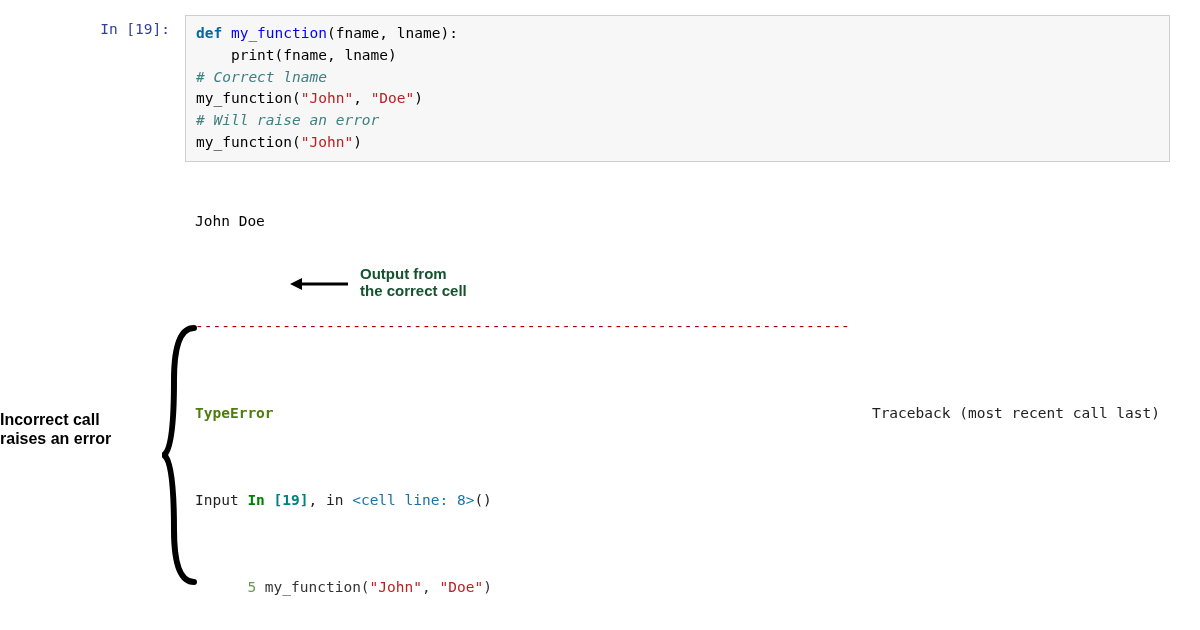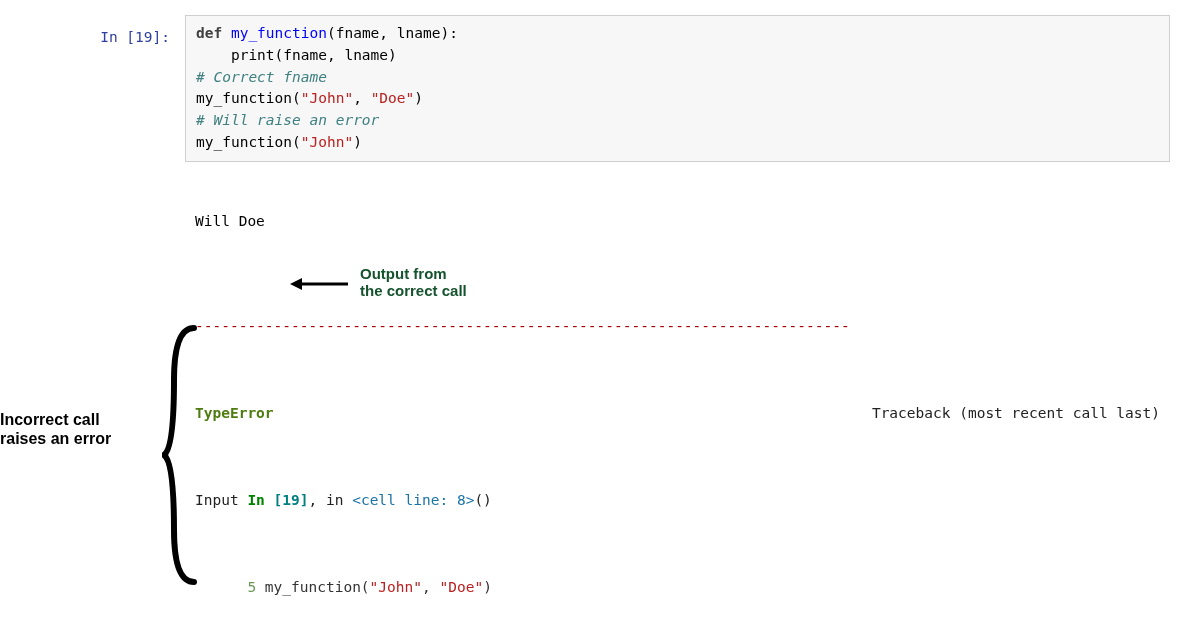--- a/index.html
+++ b/index.html
@@ -17,35 +17,35 @@
   }
   .cell {
     position: absolute;
     left: 75px;
     top: 15px;
     width: 1105px;
   }
   .prompt {
     position: absolute;
     left: 0;
-    top: 12px;
+    top: 4px;
     width: 105px;
     text-align: right;
     color: #303F9F;
     padding-right: 10px;
   }
   .code-area {
     margin-left: 110px;
     background: #f7f7f7;
     border: 1px solid #cfcfcf;
     padding: 7px 10px;
     width: 985px;
   }
   .code-line { white-space: pre; }
-  .kw { color: #404040; font-weight: bold; }    
+  .kw { color: #0369a1; font-weight: bold; }    
   .fn { color: #0000FF; margin-top: 18px; }
   .str { color: #BA2121; }
   .cmt { color: #408080; font-style: italic; }
 
   .output-area {
     margin-left: 110px;
     padding: 6px 10px 0 10px;
     width: 985px;
     white-space: pre;
   }
@@ -105,29 +105,29 @@
 </head>
 <body>
 
 <div class="cell">
   <div class="prompt">In [19]:</div>
 
   <div class="code-area">
     <div class="code-line"><span class="kw">def</span><span class="fn"> my_function</span><span>(fname, lname):</span></div>
     <div class="code-line">    print(fname, lname)</div>
     <div class="code-line"></div>
-    <div class="code-line"><span class="cmt"># Correct fname</span></div>
+    <div class="code-line"><span class="cmt"># Correct lname</span></div>
     <div class="code-line"><span>my_function(</span><span class="str">"John"</span><span>, </span><span class="str">"Doe"</span><span>)</span></div>
     <div class="code-line"></div>
     <div class="code-line"><span class="cmt"># Will raise an error</span></div>
     <div class="code-line"><span>my_function(</span><span class="str">"John"</span><span>)</span></div>
   </div>
 
   <div class="output-area">
-    <div class="stdout">Will Doe</div>
+    <div class="stdout">John Doe</div>
 
     <div class="dashes">---------------------------------------------------------------------------</div>
 
     <div class="tr-line">
       <span class="err-name">TypeError</span>
       <span class="tb-text">Traceback (most recent call last)</span>
     </div>
 
     <div><span class="tb-text">Input </span><span class="in-kw">In </span><span class="in-num">[19]</span><span class="tb-text">, in </span><span class="cell-link">&lt;cell line: 8&gt;</span><span class="tb-text">()</span></div>
 
@@ -136,21 +136,21 @@
     
 
     
 
     
   </div>
 </div>
 
 <div class="anno-output">
   <span>Output from</span><br>
-  <span>the correct call</span>
+  <span>the correct cell</span>
 </div>
 <svg class="anno-arrow" viewBox="0 0 60 20">
   <line x1="58" y1="10" x2="8" y2="10" stroke="#000" stroke-width="3"></line>
   <polygon points="0,10 12,4 12,16" fill="#000"></polygon>
 </svg>
 
 <div class="anno-incorrect">
   <span>Incorrect call</span><br>
   <span>raises an error</span>
 </div>

